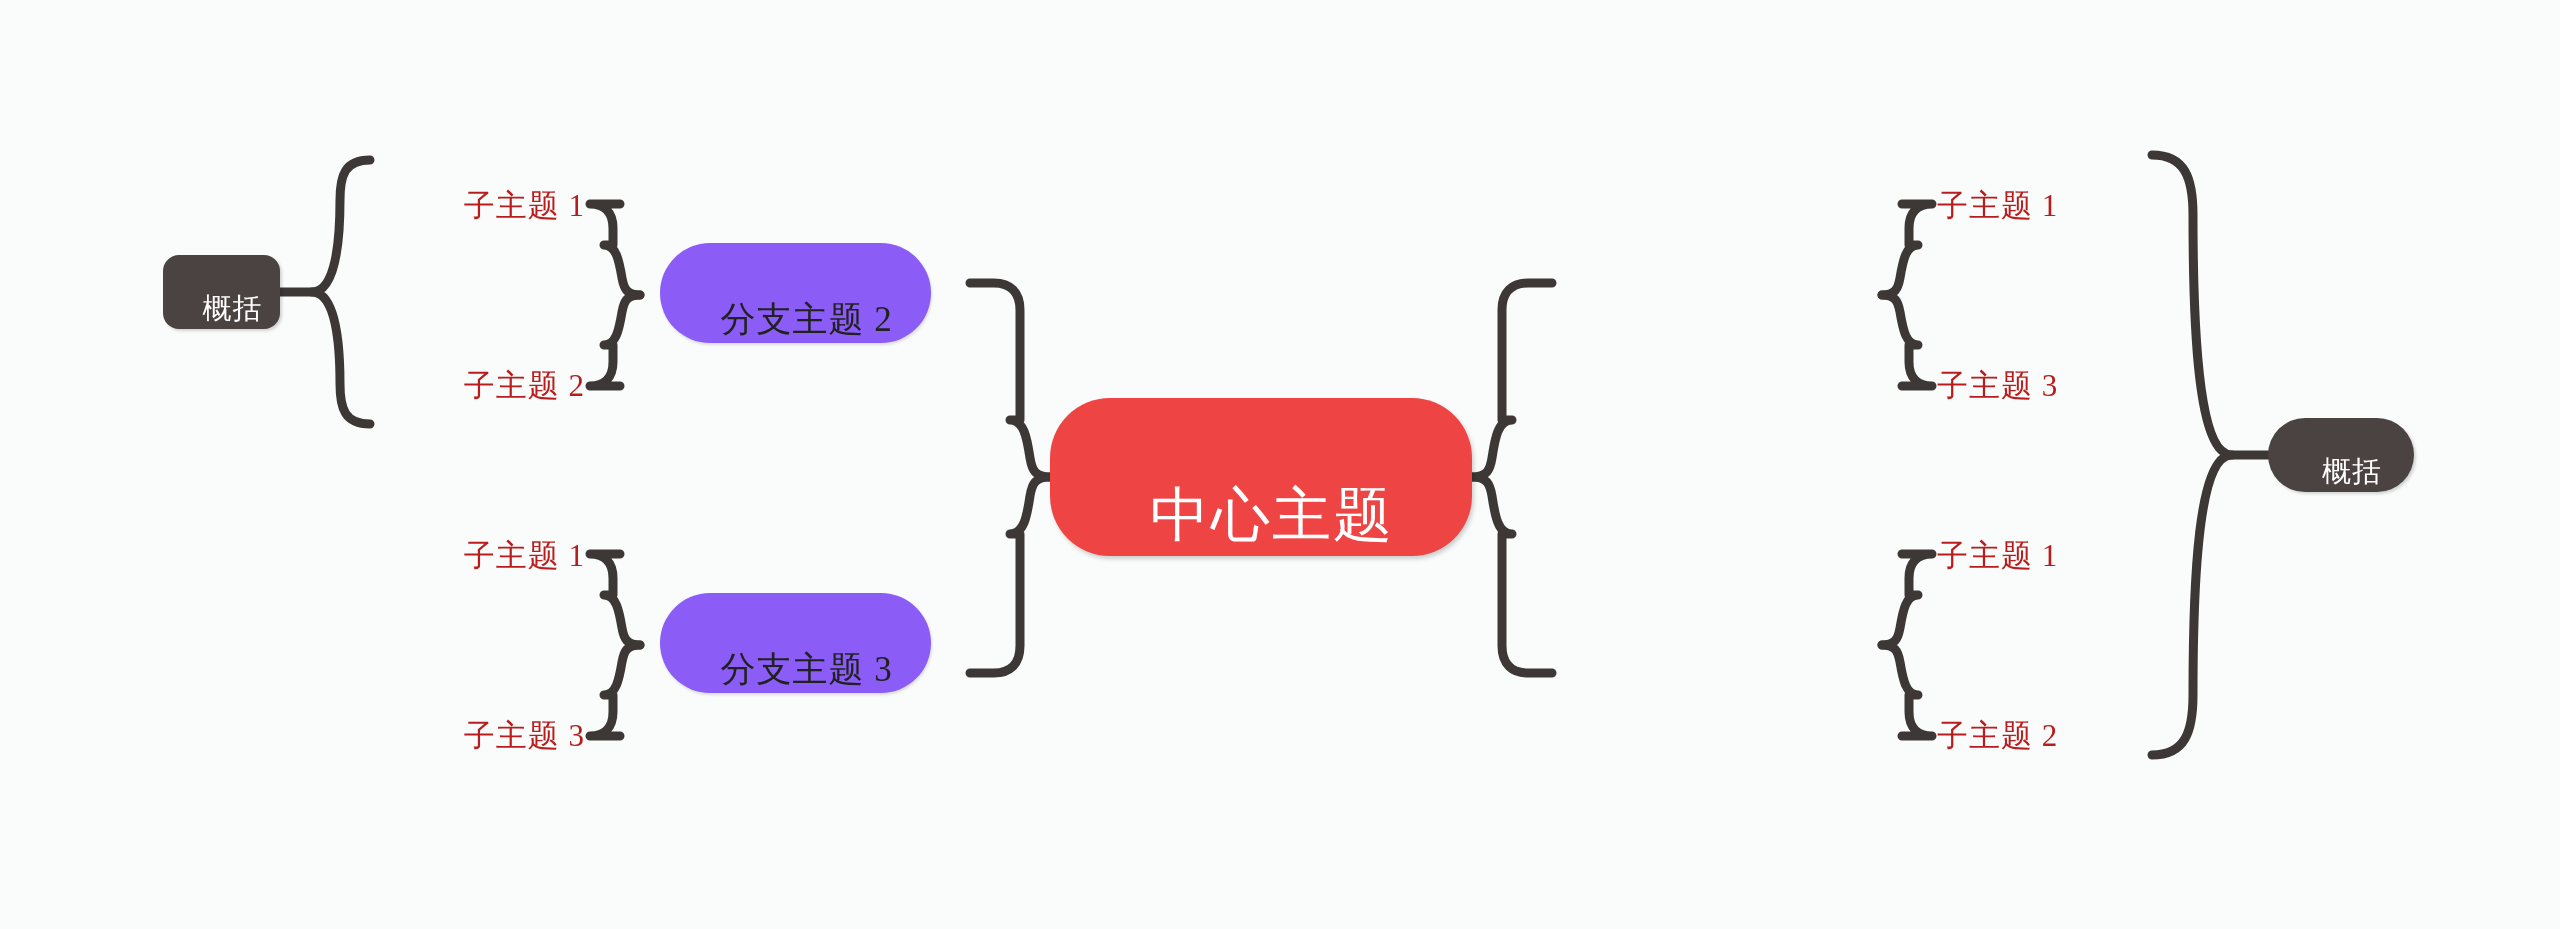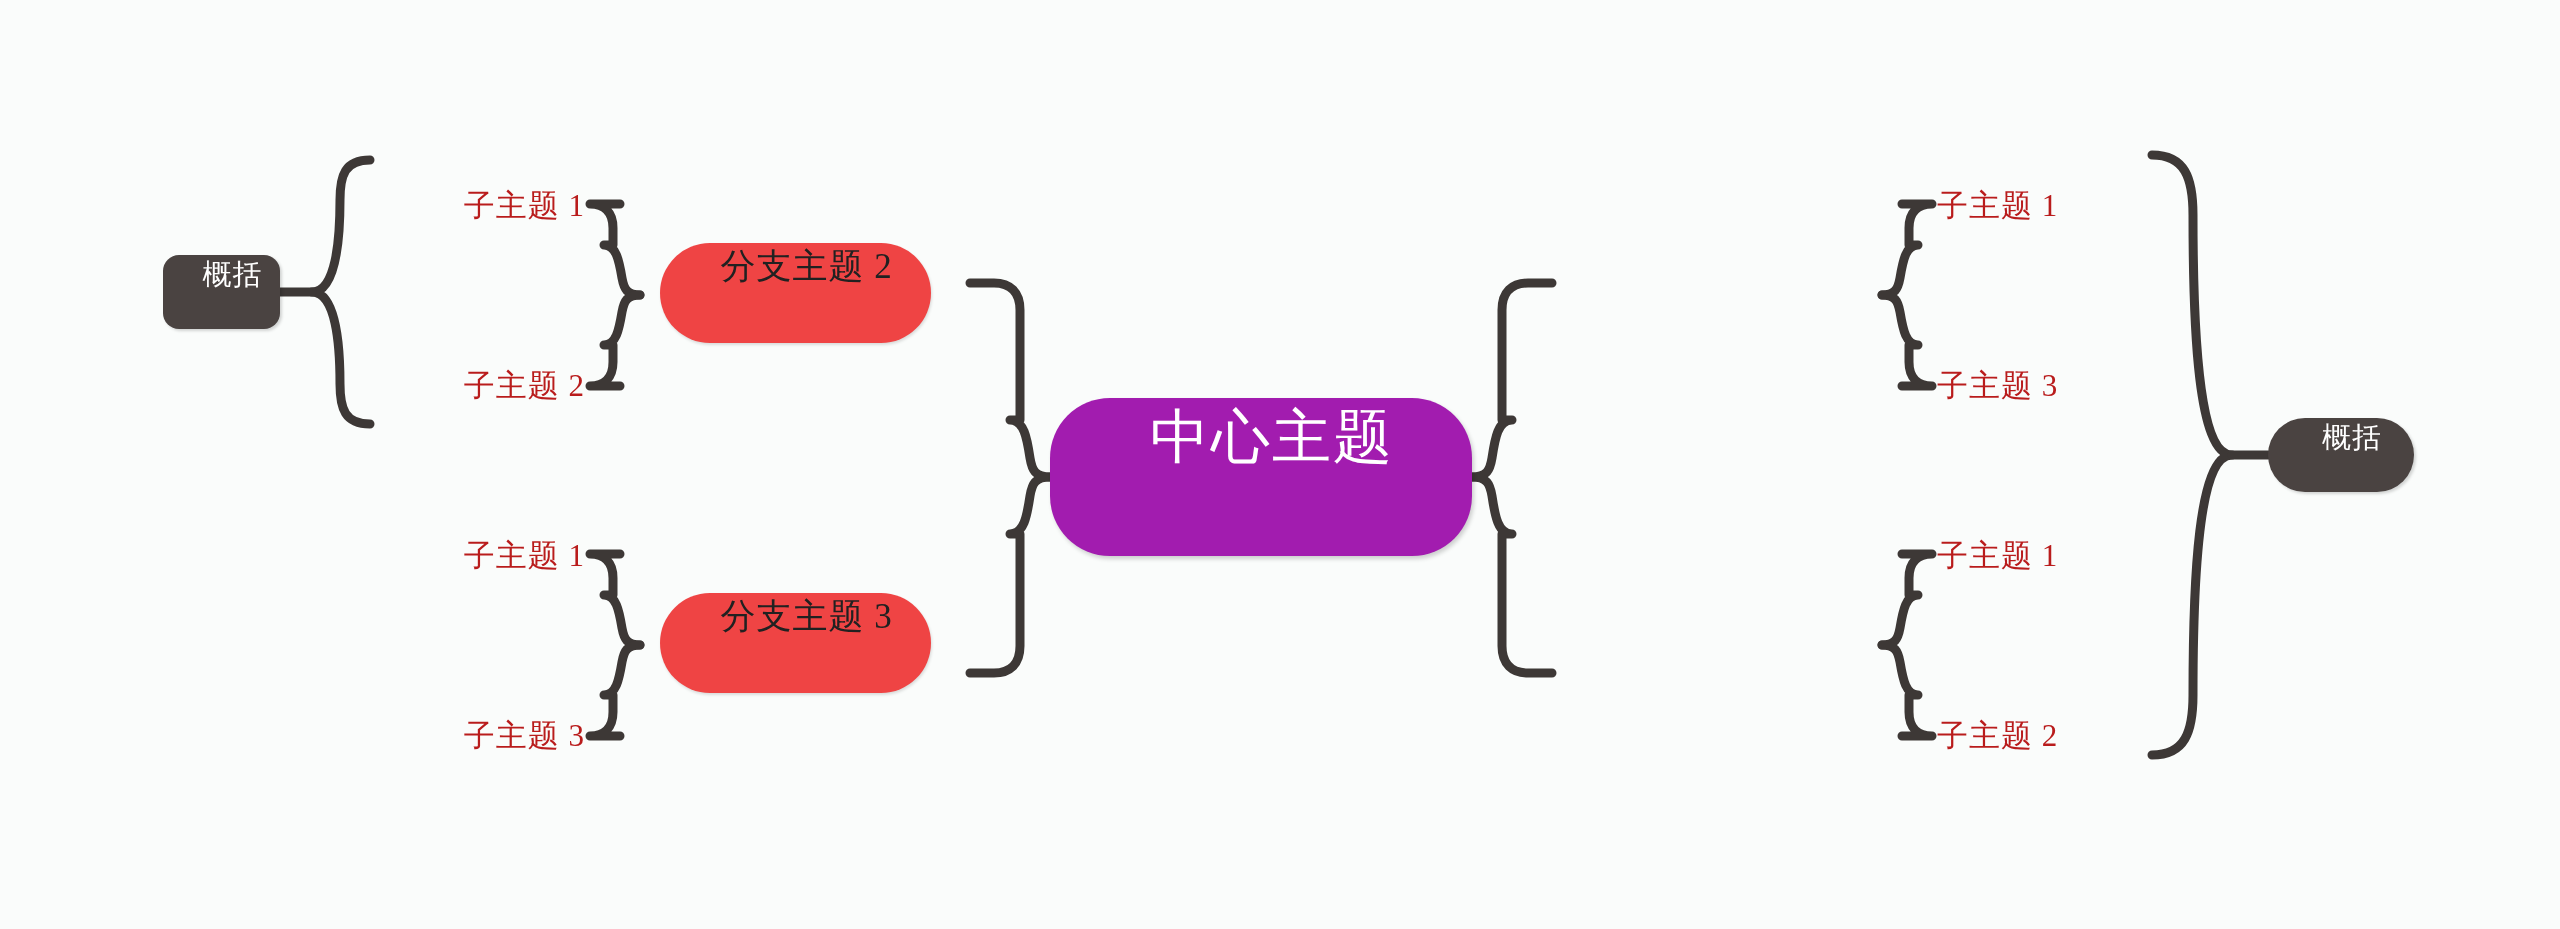--- a/index.html
+++ b/index.html
@@ -21,36 +21,36 @@
     position: absolute;
     left: 0;
     top: 0;
     width: 2560px;
     height: 929px;
     pointer-events: none;
   }
   .node {
     position: absolute;
     display: flex;
-    align-items: flex-start;
+    align-items: flex-end;
     justify-content: center;
     box-sizing: border-box;
     white-space: nowrap;
     padding-left: 22px;
   }
   .node-central {
-    background: #a21caf;
+    background: #ef4444;
     color: #ffffff;
     border-radius: 60px;
     font-size: 59px;
     letter-spacing: 2px;
     box-shadow: 2px 3px 4px rgba(0,0,0,0.18);
   }
   .node-branch {
-    background: #ef4444;
+    background: #8b5cf6;
     color: #212121;
     border-radius: 50px;
     font-size: 35px;
     letter-spacing: 1px;
     box-shadow: 1px 2px 3px rgba(0,0,0,0.13);
   }
   .node-summary-left {
     background: #4a4341;
     color: #ffffff;
     border-radius: 16px;

